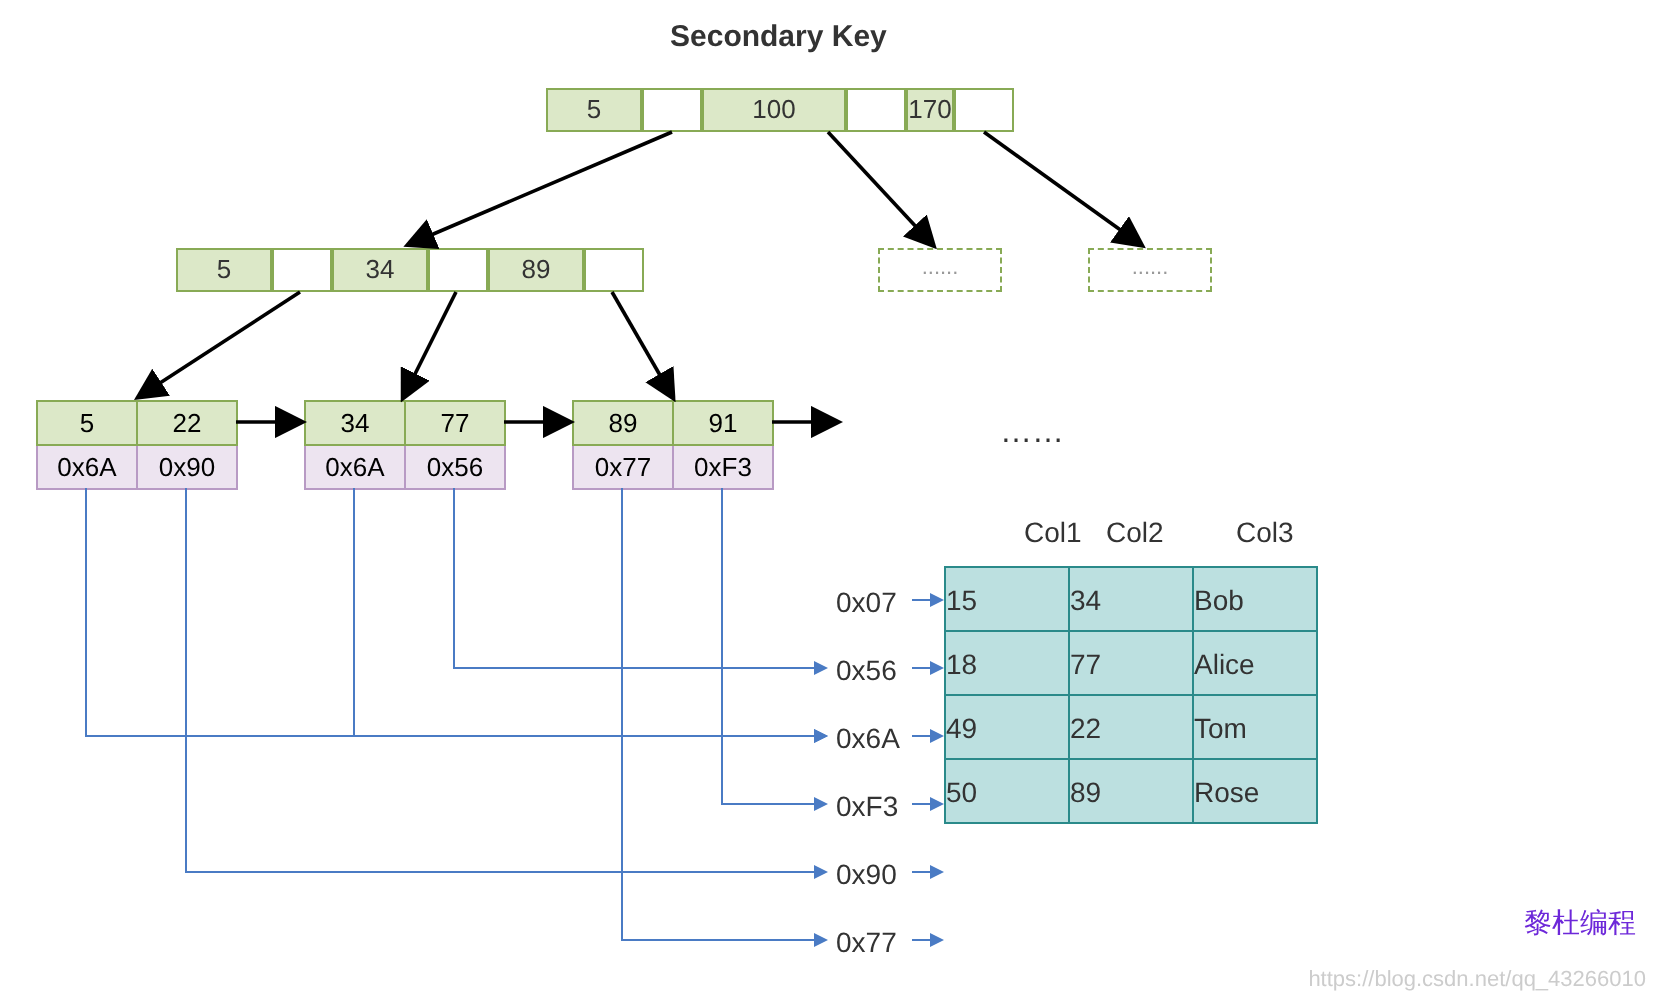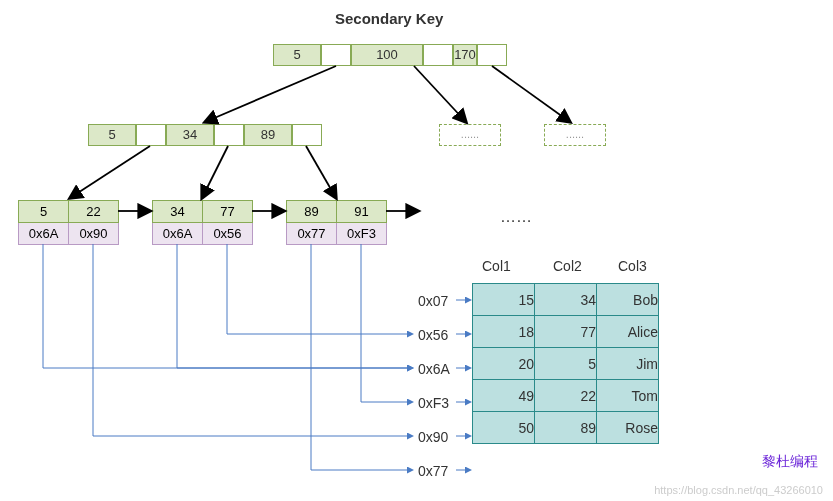--- a/index.html
+++ b/index.html
@@ -11,21 +11,21 @@
   .dashed { border: 1.5px dashed #88aa55; background: #fff; position: absolute; height: 22px; width: 62px; text-align: center; font-size: 11px; color: #999; line-height: 18px; }
   .leaf { position: absolute; }
   .leaf table { border-collapse: collapse; }
   .leaf td { width: 50px; height: 22px; text-align: center; font-size: 13px; }
   .leaf .k { border: 1px solid #88aa55; background: #dce8c8; }
   .leaf .a { border: 1px solid #b89ac4; background: #ede4f0; }
   .dots { position: absolute; font-size: 16px; color: #333; }
   .addr-label { position: absolute; font-size: 14px; color: #333; }
   .col-h { position: absolute; font-size: 14px; color: #333; }
   .data-table { position: absolute; border-collapse: collapse; }
-  .data-table td { border: 1.5px solid #2a8a8a; background: #bce0e0; width: 62px; height: 32px; text-align: right; font-size: 14px; color: #333; }
+  .data-table td { border: 1.5px solid #2a8a8a; background: #bce0e0; width: 62px; height: 32px; text-align: left; font-size: 14px; color: #333; }
   .watermark { position: absolute; right: 10px; bottom: 5px; font-size: 11px; color: #ccc; }
   .wm2 { position: absolute; right: 15px; bottom: 30px; font-size: 14px; color: #6d28d9; }
 </style>
 </head>
 <body>
 
 <div class="title">Secondary Key</div>
 
 <div class="node-row" style="top:44px; left:273px;">
   <div class="cell" style="width:48px">5</div>
@@ -93,40 +93,35 @@
 
 <div class="dots" style="top:208px; left:500px;">……</div>
 
 <div class="addr-label" style="top:293px; left:418px;">0x07</div>
 <div class="addr-label" style="top:327px; left:418px;">0x56</div>
 <div class="addr-label" style="top:361px; left:418px;">0x6A</div>
 <div class="addr-label" style="top:395px; left:418px;">0xF3</div>
 <div class="addr-label" style="top:429px; left:418px;">0x90</div>
 <div class="addr-label" style="top:463px; left:418px;">0x77</div>
 
-<div class="col-h" style="top:258px; left:482px;">Col1</div>
+<div class="col-h" style="top:258px; left:512px;">Col1</div>
 <div class="col-h" style="top:258px; left:553px;">Col2</div>
 <div class="col-h" style="top:258px; left:618px;">Col3</div>
 
 <table class="data-table" style="top:283px; left:472px;">
   <tbody>
       <tr>
         <td>15</td>
         <td>34</td>
         <td>Bob</td>
       </tr>
   <tr>
         <td>18</td>
         <td>77</td>
         <td>Alice</td>
-      </tr>
-  <tr>
-        <td>20</td>
-        <td>5</td>
-        <td>Jim</td>
       </tr>
   <tr>
         <td>49</td>
         <td>22</td>
         <td>Tom</td>
       </tr>
   <tr>
         <td>50</td>
         <td>89</td>
         <td>Rose</td>

